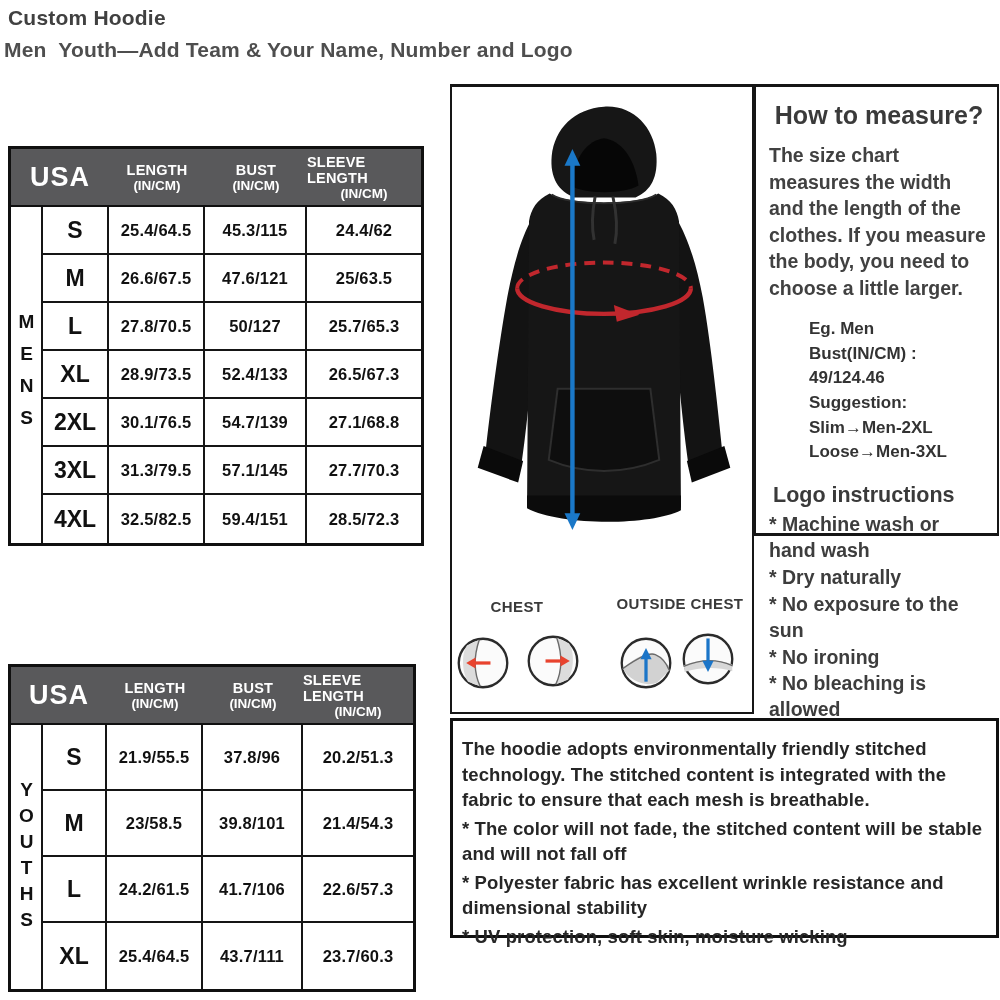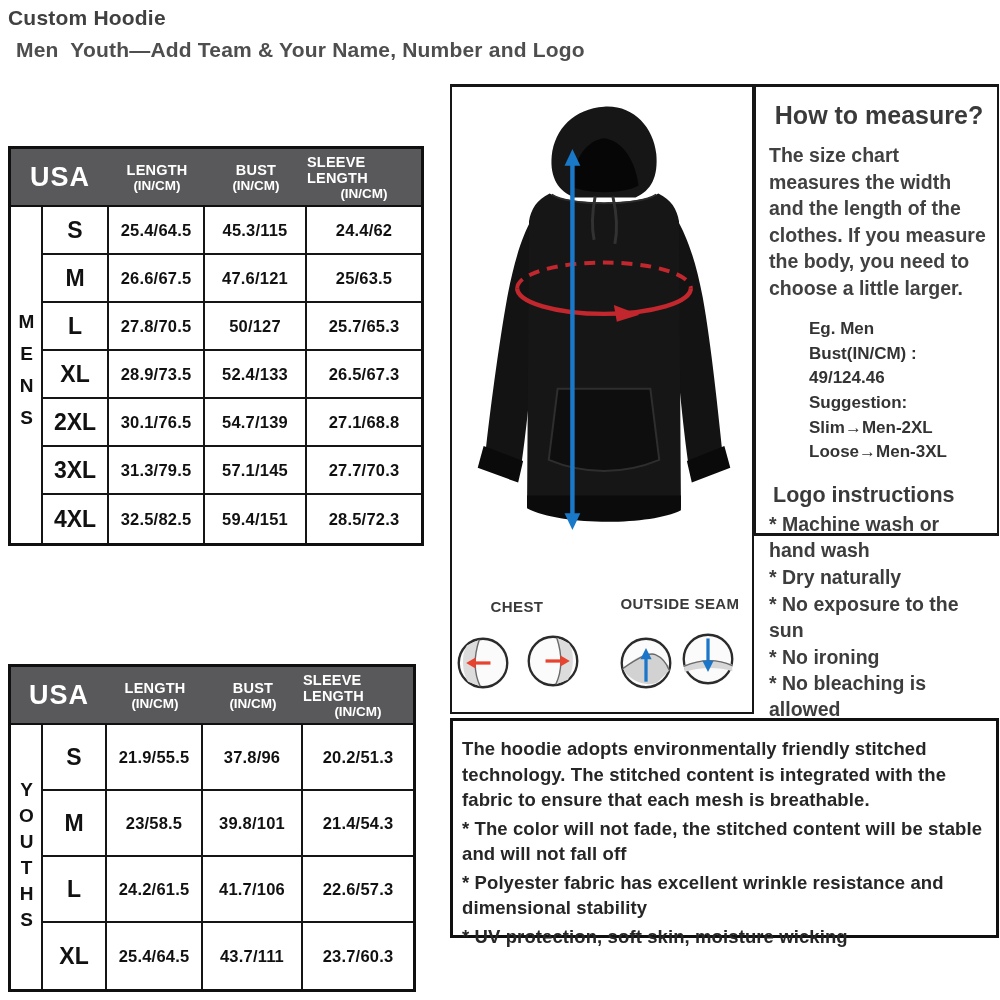--- a/index.html
+++ b/index.html
@@ -6,21 +6,21 @@
   body{
     width:1000px;height:1000px;position:relative;overflow:hidden;
     background:#ffffff;color:#222;
     font-family:"Liberation Sans", sans-serif;
     -webkit-font-smoothing:antialiased;
   }
   *{box-sizing:border-box;}
 
   
   .page-title{position:absolute;left:8px;top:6px;font-size:21px;font-weight:bold;color:#404040;letter-spacing:.2px;}
-  .page-subtitle{position:absolute;left:16px;top:38px;font-size:21px;font-weight:bold;color:#4e4e4e;white-space:pre;letter-spacing:.2px;}
+  .page-subtitle{position:absolute;left:4px;top:38px;font-size:21px;font-weight:bold;color:#4e4e4e;white-space:pre;letter-spacing:.2px;}
 
   
   .size-table{position:absolute;border:3px solid #101010;background:#fff;}
   .size-table .thead{display:flex;background:#59595b;color:#fff;border-bottom:2px solid #101010;}
   .size-table .thead > div{display:flex;flex-direction:column;align-items:center;justify-content:center;}
   .usa-h{font-size:27px;font-weight:bold;letter-spacing:1px;}
   .col-h .l{font-size:14.5px;font-weight:bold;letter-spacing:.2px;}
   .col-h .u{font-size:13.5px;font-weight:bold;}
   .size-table .tbody{display:flex;}
   .side-strip{border-right:2px solid #151515;display:flex;align-items:center;justify-content:center;}
@@ -222,21 +222,21 @@
     </g>
 
     <g>
       <line x1="118" y1="68" x2="118" y2="428" stroke="#1a78c8" stroke-width="4.5"></line>
       <polygon points="118,55 110,72 126,72" fill="#1a78c8"></polygon>
       <polygon points="118,441 110,424 126,424" fill="#1a78c8"></polygon>
     </g>
   </svg>
 
   <div class="measure-label chest-label">CHEST</div>
-  <div class="measure-label seam-label">OUTSIDE SEAM</div>
+  <div class="measure-label seam-label">OUTSIDE CHEST</div>
 
   <svg class="mcirc mc1" viewBox="0 0 60 60">
     <circle cx="30" cy="30" r="26" fill="#fbfbfb" stroke="#2b2b2b" stroke-width="2.5"></circle>
     <path d="M26,5 C20,23 20,40 27,55 L14,50 C7,39 7,19 13,11 Z" fill="#dcdcdc"></path>
     <path d="M26,5 C20,23 20,40 27,55" stroke="#6a6a6a" stroke-width="1.5" fill="none"></path>
     <line x1="38" y1="30" x2="20" y2="30" stroke="#e8432e" stroke-width="3.5"></line>
     <polygon points="12,30 22,24 22,36" fill="#e8432e"></polygon>
   </svg>
   <svg class="mcirc mc2" viewBox="0 0 60 60">
     <circle cx="30" cy="30" r="26" fill="#fbfbfb" stroke="#2b2b2b" stroke-width="2.5"></circle>

